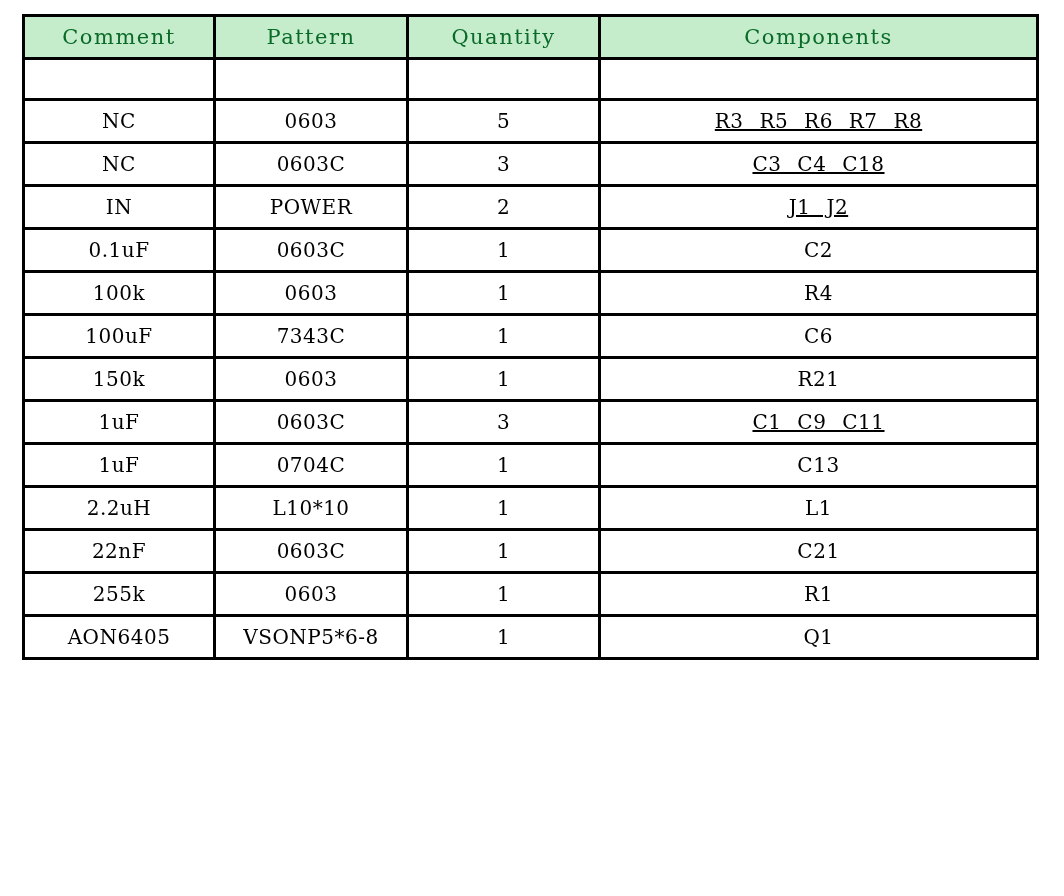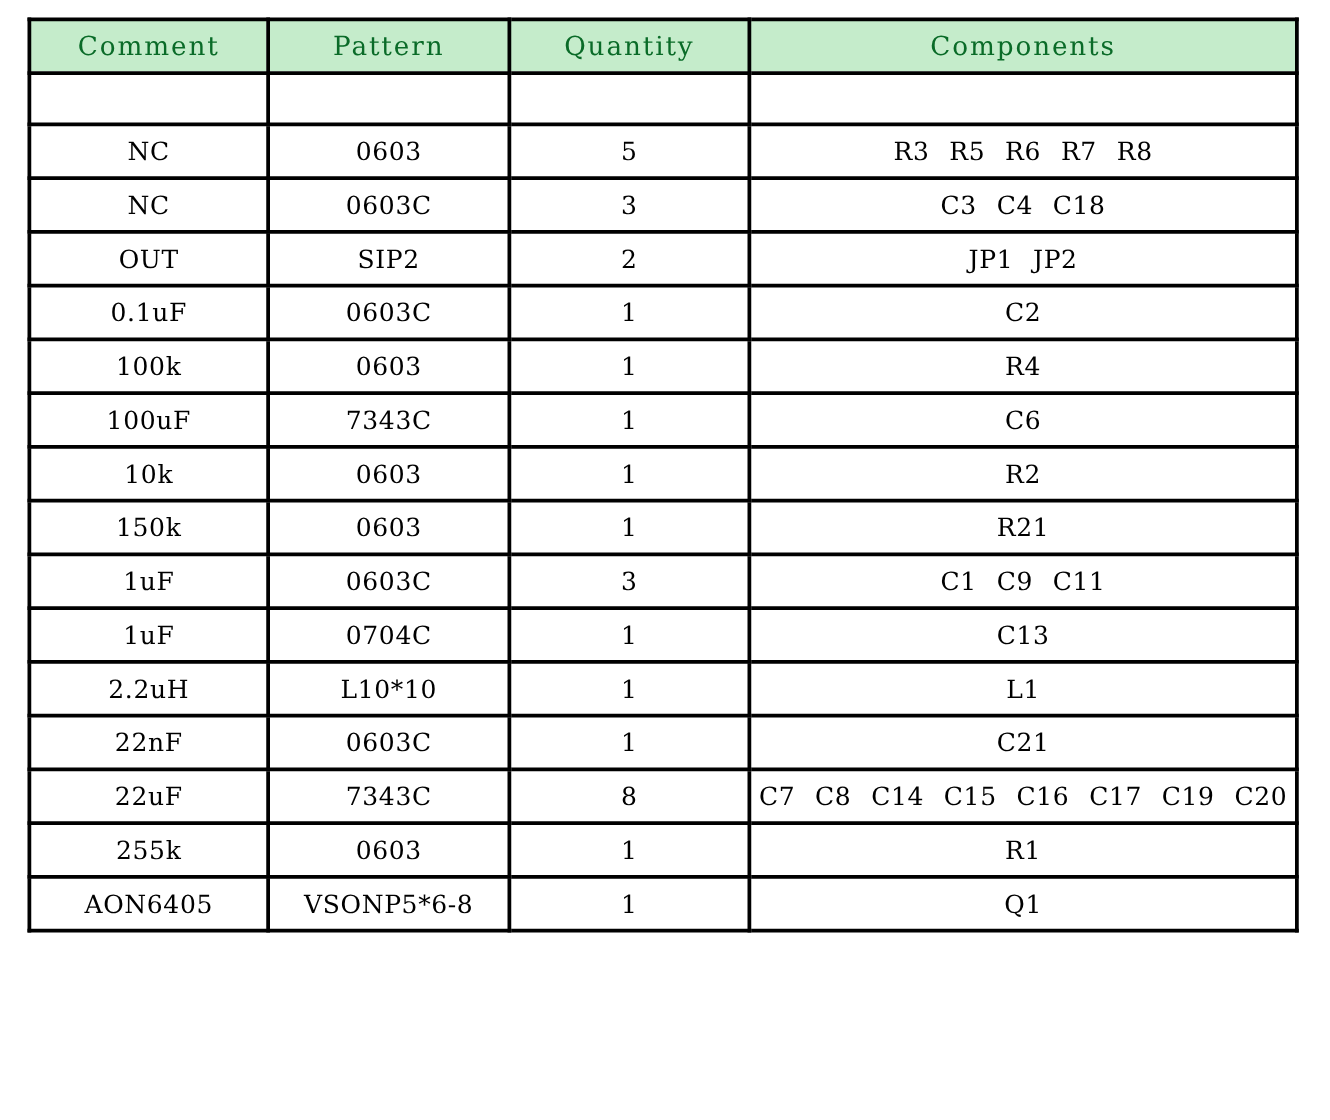--- a/index.html
+++ b/index.html
@@ -70,20 +70,21 @@
     height: 40px;
   }
 
   
   .cell-text {
     display: inline-block;
     letter-spacing: 0.5px;
   }
   .cell-text.wide-space {
     word-spacing: 9px;
+    text-decoration: underline;
   }
 </style>
 </head>
 <body>
 
 <div id="page">
   <div class="bom-wrap">
     <table class="bom">
       <colgroup>
         <col class="c-comment">
@@ -112,48 +113,42 @@
             <td><span class="cell-text">5</span></td>
             <td><span class="cell-text wide-space">R3 R5 R6 R7 R8</span></td>
           </tr>
           <tr class="data-row">
             <td><span class="cell-text">NC</span></td>
             <td><span class="cell-text">0603C</span></td>
             <td><span class="cell-text">3</span></td>
             <td><span class="cell-text wide-space">C3 C4 C18</span></td>
           </tr>
           <tr class="data-row">
-            <td><span class="cell-text">OUT</span></td>
-            <td><span class="cell-text">SIP2</span></td>
+            <td><span class="cell-text">IN</span></td>
+            <td><span class="cell-text">POWER</span></td>
             <td><span class="cell-text">2</span></td>
-            <td><span class="cell-text wide-space">JP1 JP2</span></td>
+            <td><span class="cell-text wide-space">J1 J2</span></td>
           </tr>
           <tr class="data-row">
             <td><span class="cell-text">0.1uF</span></td>
             <td><span class="cell-text">0603C</span></td>
             <td><span class="cell-text">1</span></td>
             <td><span class="cell-text">C2</span></td>
           </tr>
           <tr class="data-row">
             <td><span class="cell-text">100k</span></td>
             <td><span class="cell-text">0603</span></td>
             <td><span class="cell-text">1</span></td>
             <td><span class="cell-text">R4</span></td>
           </tr>
           <tr class="data-row">
             <td><span class="cell-text">100uF</span></td>
             <td><span class="cell-text">7343C</span></td>
             <td><span class="cell-text">1</span></td>
             <td><span class="cell-text">C6</span></td>
-          </tr>
-          <tr class="data-row">
-            <td><span class="cell-text">10k</span></td>
-            <td><span class="cell-text">0603</span></td>
-            <td><span class="cell-text">1</span></td>
-            <td><span class="cell-text">R2</span></td>
           </tr>
           <tr class="data-row">
             <td><span class="cell-text">150k</span></td>
             <td><span class="cell-text">0603</span></td>
             <td><span class="cell-text">1</span></td>
             <td><span class="cell-text">R21</span></td>
           </tr>
           <tr class="data-row">
             <td><span class="cell-text">1uF</span></td>
             <td><span class="cell-text">0603C</span></td>
@@ -172,26 +167,20 @@
             <td><span class="cell-text">1</span></td>
             <td><span class="cell-text">L1</span></td>
           </tr>
           <tr class="data-row">
             <td><span class="cell-text">22nF</span></td>
             <td><span class="cell-text">0603C</span></td>
             <td><span class="cell-text">1</span></td>
             <td><span class="cell-text">C21</span></td>
           </tr>
           <tr class="data-row">
-            <td><span class="cell-text">22uF</span></td>
-            <td><span class="cell-text">7343C</span></td>
-            <td><span class="cell-text">8</span></td>
-            <td><span class="cell-text wide-space">C7 C8 C14 C15 C16 C17 C19 C20</span></td>
-          </tr>
-          <tr class="data-row">
             <td><span class="cell-text">255k</span></td>
             <td><span class="cell-text">0603</span></td>
             <td><span class="cell-text">1</span></td>
             <td><span class="cell-text">R1</span></td>
           </tr>
           <tr class="data-row">
             <td><span class="cell-text">AON6405</span></td>
             <td><span class="cell-text">VSONP5*6-8</span></td>
             <td><span class="cell-text">1</span></td>
             <td><span class="cell-text">Q1</span></td>

